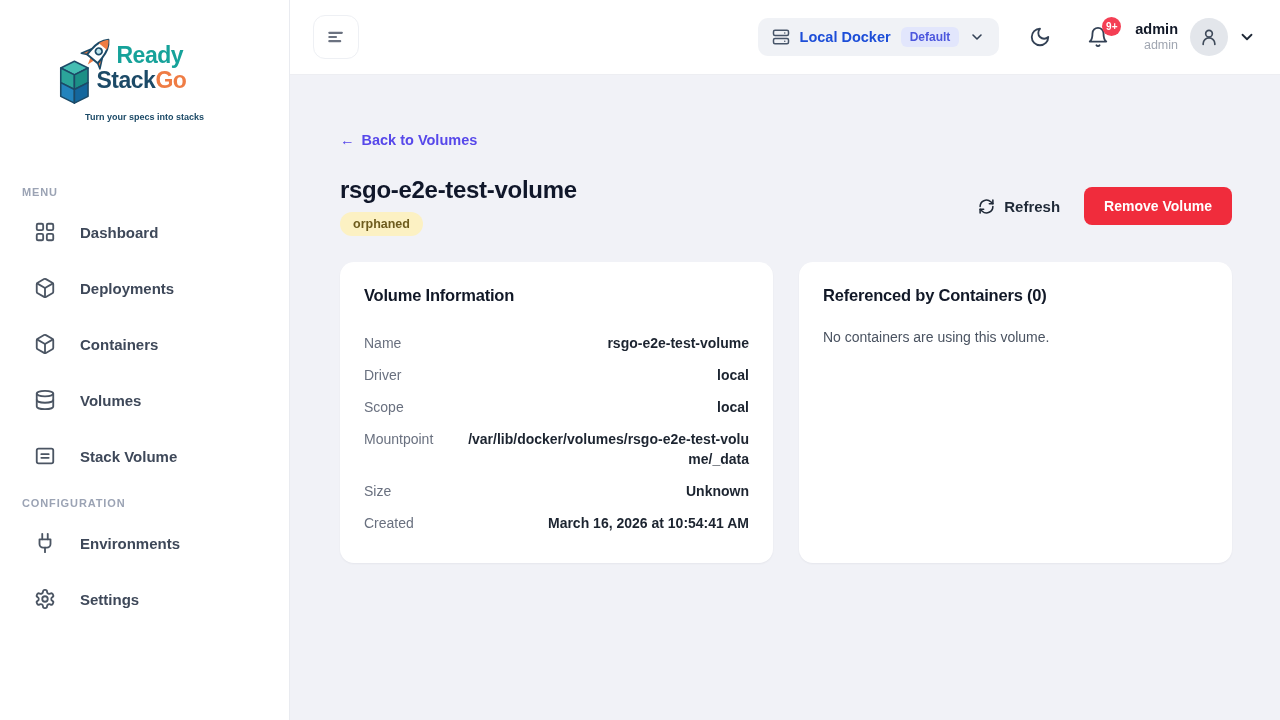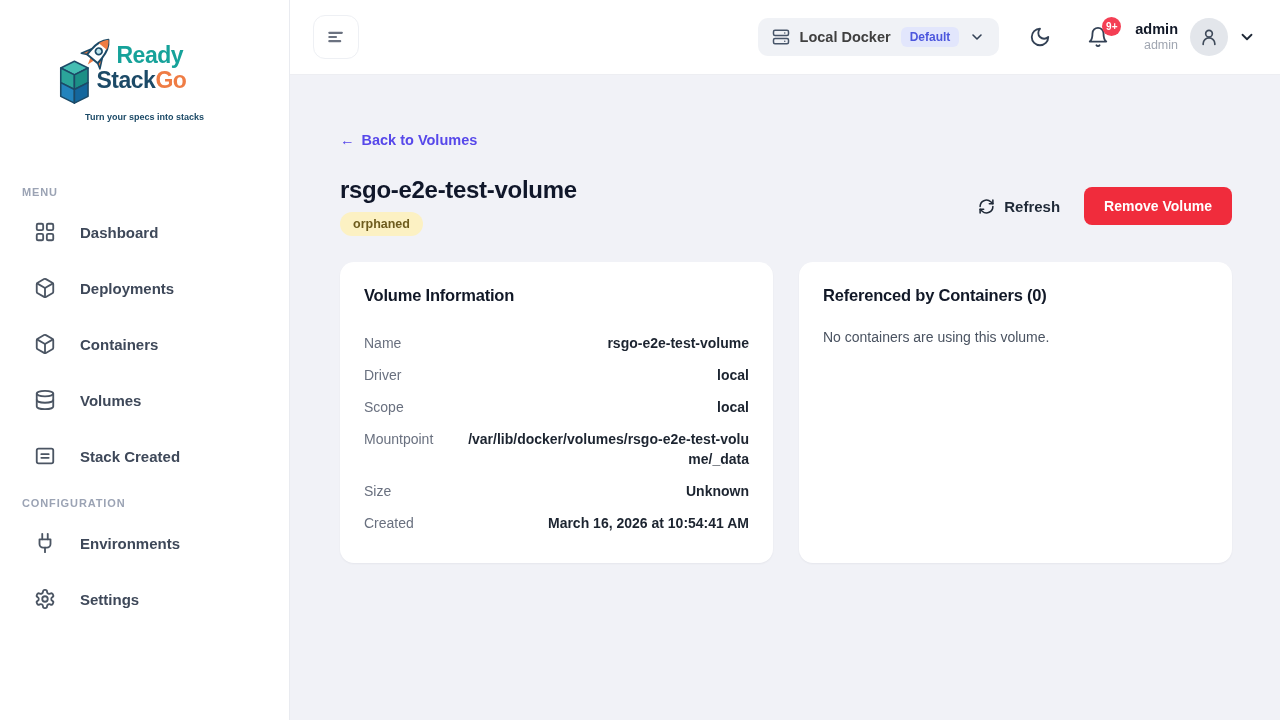--- a/index.html
+++ b/index.html
@@ -23,21 +23,21 @@
   .nav-item { display:flex; align-items:center; gap:24px; height:56px; padding:0 22px 0 34px; color:#3e4859; font-size:15px; font-weight:600; cursor:pointer;text-align:right; }
   .nav-item .nicon { display:flex; align-items:center; color:#4b5563; }
 
   
   .main { flex:1; display:flex; flex-direction:column; min-width:0; }
   .topbar { height:75px; background:#ffffff; border-bottom:1px solid #edeef2; display:flex; align-items:center; padding:0 24px 0 23px; flex-shrink:0; }
   .hamburger { width:46px; height:44px; border:1px solid #eef0f4; border-radius:12px; background:#fff; display:flex; align-items:center; justify-content:center; cursor:pointer; color:#6b7280; }
   .tb-spacer { flex:1; }
   .env-pill { display:flex; align-items:center; gap:10px; background:#f0f2f6; border-radius:10px; padding:9px 14px; cursor:pointer; }
   .env-pill .eicon { color:#475569; display:flex; }
-  .env-name { font-size:14.5px; font-weight:600; color:#404040; }
+  .env-name { font-size:14.5px; font-weight:600; color:#1d4ed8; }
   .env-badge { background:#e2e6fc; color:#4c56dd; font-size:12px; font-weight:700; padding:3px 9px; border-radius:6px; }
   .env-chevron { color:#334155; display:flex; }
   .icon-btn { background:none; border:none; cursor:pointer; color:#334155; display:flex; align-items:center; position:relative; padding:0; }
   .moon-btn { margin-left:30px; }
   .bell-btn { margin-left:36px; }
   .bell-badge { position:absolute; top:-9px; right:-12px; background:#f43f54; color:#fff; font-size:10px; font-weight:700; min-width:19px; height:19px; border-radius:10px; display:flex; align-items:center; justify-content:center; padding:0 3px; font-family:"Liberation Sans", sans-serif; }
   .user-menu { display:flex; align-items:center; margin-left:26px; cursor:pointer; }
   .user-text { text-align:right; margin-right:12px; }
   .user-name { font-size:14.5px; font-weight:700; color:#111827; line-height:17px; }
   .user-role { font-size:12.5px; color:#a0a6b1; line-height:15px; }
@@ -139,21 +139,21 @@
         <span>Volumes</span>
       </div>
       <div class="nav-item">
         <span class="nicon">
           <svg width="22" height="22" viewBox="0 0 24 24" fill="none" stroke="currentColor" stroke-width="2" stroke-linecap="round" stroke-linejoin="round">
               <rect x="3" y="4" width="18" height="16" rx="2"></rect>
               <path d="M8 10h8"></path>
               <path d="M8 14h8"></path>
             </svg>
         </span>
-        <span>Stack Created</span>
+        <span>Stack Volume</span>
       </div>
     </nav>
 
     <div class="nav-header second">CONFIGURATION</div>
     <nav class="nav">
       <div class="nav-item">
         <span class="nicon">
           <svg width="22" height="22" viewBox="0 0 24 24" fill="none" stroke="currentColor" stroke-width="2" stroke-linecap="round" stroke-linejoin="round">
               <path d="M12 22v-5"></path>
               <path d="M9 8V2"></path>

